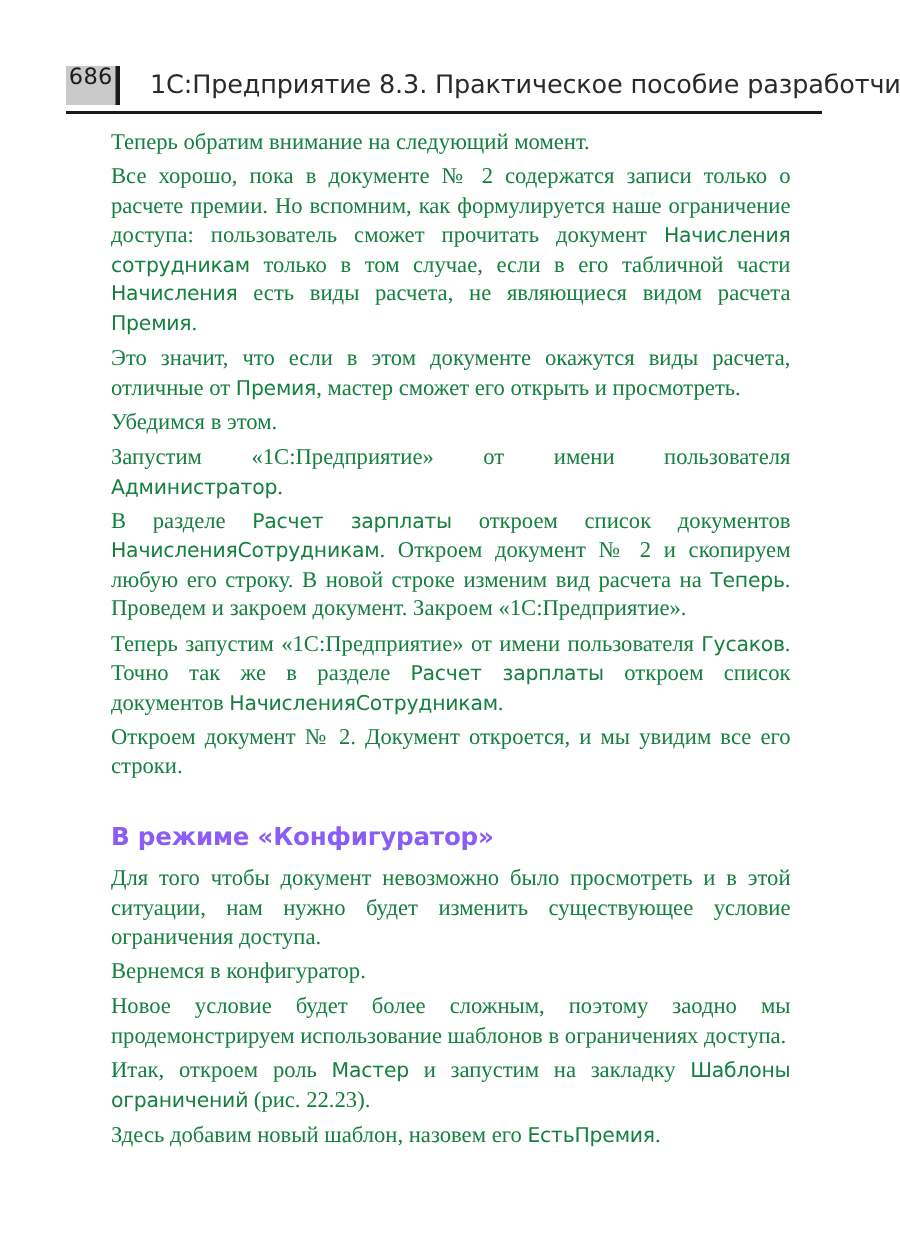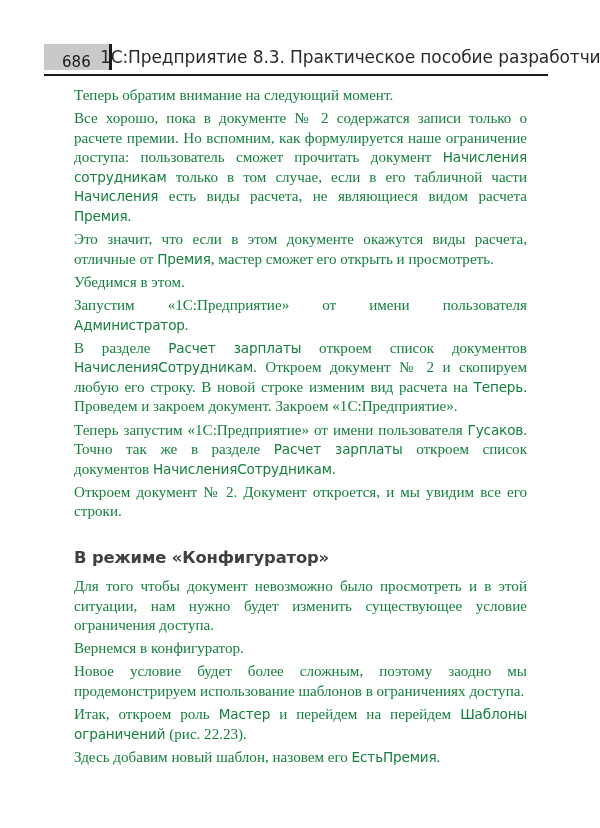--- a/index.html
+++ b/index.html
@@ -31,27 +31,27 @@
     left: 44px;
     top: 44px;
     width: 504px;
     height: 32px;
   }
 
   .folio-box {
     position: absolute;
     left: 0;
     top: 0;
-    width: 68px;
+    width: 36px;
     height: 26px;
     background: #c9c9c9;
     border-right: 3px solid #1b1b1b;
     box-sizing: border-box;
     display: flex;
-    align-items: flex-end;
+    align-items: flex-start;
     justify-content: center;
   }
   .folio-num {
     font-family: "DejaVu Sans", sans-serif;
     font-size: 15px;
     font-weight: 400;
     color: #1a1a1a;
     letter-spacing: .2px;
     line-height: 1;
   }
@@ -103,21 +103,21 @@
     font-size: 13.6px;
     letter-spacing: -0.15px;
   }
 
   h2.section-heading {
     margin: 25px 0 9px 0;
     font-family: "DejaVu Sans", sans-serif;
     font-size: 16.4px;
     font-weight: 700;
     line-height: 21px;
-    color: #404040;
+    color: #8b5cf6;
     letter-spacing: -0.15px;
     text-align: left;
   }
 </style>
 </head>
 <body>
 
 <div class="page">
 
   <div class="page-header">
@@ -147,18 +147,18 @@
     <p class="para">Откроем документ № 2. Документ откроется, и мы увидим все его строки.</p>
 
     <h2 class="section-heading">В режиме «Конфигуратор»</h2>
 
     <p class="para">Для того чтобы документ невозможно было просмотреть и в этой ситуации, нам нужно будет изменить существующее условие ограничения доступа.</p>
 
     <p class="para">Вернемся в конфигуратор.</p>
 
     <p class="para">Новое условие будет более сложным, поэтому заодно мы продемонстрируем использование шаблонов в ограничениях доступа.</p>
 
-    <p class="para"><span>Итак, откроем роль </span><span class="ui">Мастер</span><span> и перейдем на перейдем </span><span class="ui">Шаблоны ограничений</span><span> (рис. 22.23).</span></p>
+    <p class="para"><span>Итак, откроем роль </span><span class="ui">Мастер</span><span> и запустим на закладку </span><span class="ui">Шаблоны ограничений</span><span> (рис. 22.23).</span></p>
 
     <p class="para"><span>Здесь добавим новый шаблон, назовем его </span><span class="ui">ЕстьПремия</span><span>.</span></p>
 
   </div>
 </div>
 
 </body></html>

